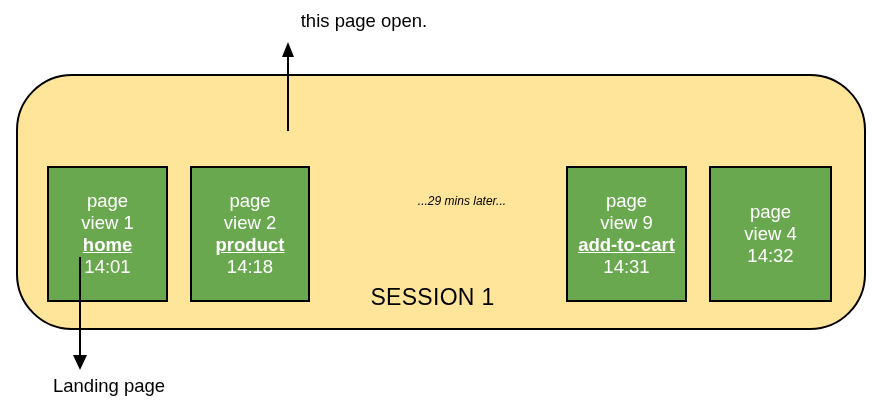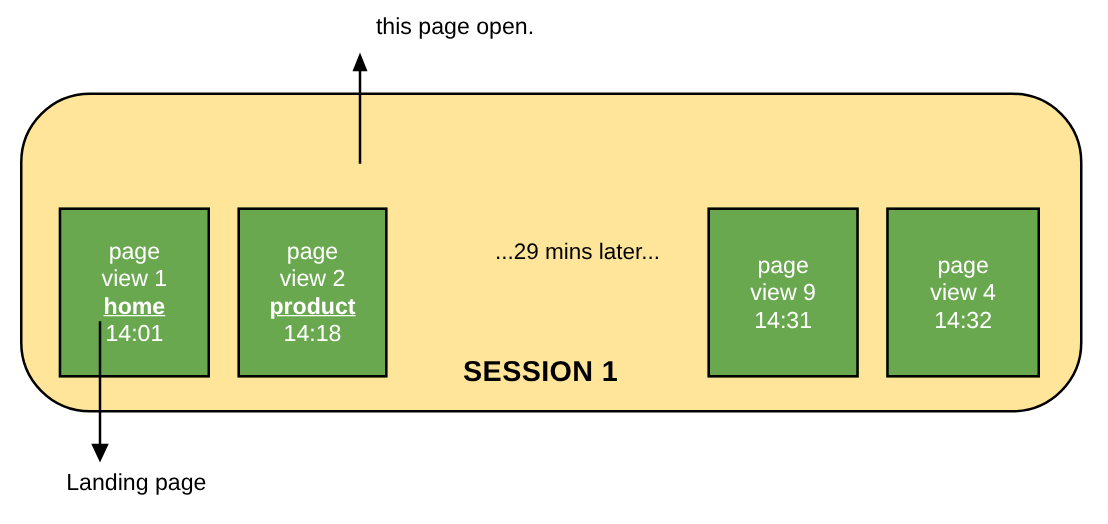--- a/index.html
+++ b/index.html
@@ -26,21 +26,21 @@
     border: 2px solid var(--border, #000000);
     border-radius: 56px;
   }
   .session-label {
     position: absolute;
     left: 16px;
     top: 284px;
     width: 833px;
     text-align: center;
     font-size: 23px;
-    font-weight: bold;
+    font-weight: normal;
     letter-spacing: 0.3px;
   }
   
   .pv-box {
     position: absolute;
     top: 122px;
     height: 136px;
     background: var(--box-fill, #6aa84f);
     border: 2px solid var(--border, #000000);
     color: var(--box-text, #ffffff);
@@ -58,22 +58,23 @@
   .pv-box-3 { left: 566px; width: 121px; }
   .pv-box-4 { left: 709px; width: 123px; }
   .pv-name { font-weight: bold; text-decoration: underline; }
   
   .time-gap {
     position: absolute;
     left: 310px;
     top: 190px;
     width: 304px;
     text-align: center;
-    font-size: 18px;
+    font-size: 12px;
     line-height: 22px;
+    font-style: italic;
   }
   
   .lunch-note {
     position: absolute;
     left: 234px;
     top: 9px;
     width: 260px;
     text-align: center;
     font-size: 18.5px;
     line-height: 23px;
@@ -118,20 +119,21 @@
   <div class="pv-box pv-box-2">
     <div>page</div>
     <div>view 2</div>
     <div class="pv-name">product</div>
     <div>14:18</div>
   </div>
 
   <div class="pv-box pv-box-3">
     <div>page</div>
     <div>view 9</div>
+    <div class="pv-name">add-to-cart</div>
     <div>14:31</div>
   </div>
 
   <div class="pv-box pv-box-4">
     <div>page</div>
     <div>view 4</div>
     <div>14:32</div>
   </div>
 
   <div class="time-gap">...29 mins later...</div>

